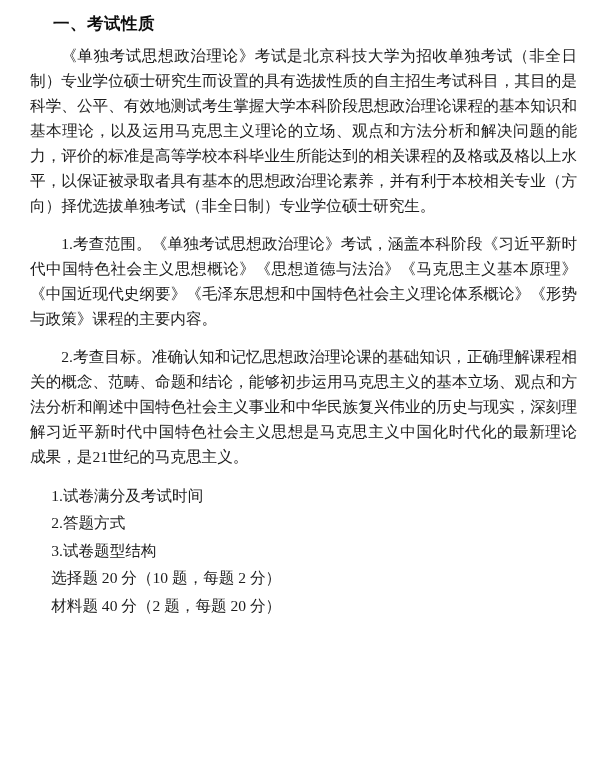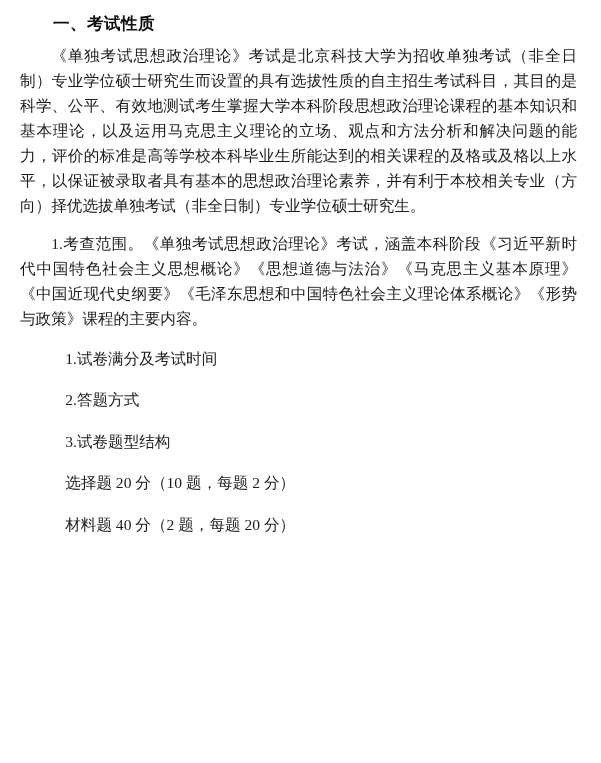--- a/index.html
+++ b/index.html
@@ -32,42 +32,43 @@
     letter-spacing: 0.5px;
   }
   .section-1 .heading {
     margin-top: 4px;
   }
   .para {
     font-size: 15.6px;
     line-height: 25px;
     text-align: justify;
     text-indent: 2em;
-    margin: 0 0 13px 0;
+    margin: 0 0 13px 10px;
   }
   .line {
     font-size: 15.6px;
     line-height: 27.4px;
     text-indent: 2em;
-    margin: 14px;
+    margin: 0;
     white-space: pre-wrap;
   }
 </style>
 </head>
 <body>
 
 <div class="page">
 
   <section class="section-1">
     <h2 class="heading">一、考试性质</h2>
     <p class="para">《单独考试思想政治理论》考试是北京科技大学为招收单独考试（非全日制）专业学位硕士研究生而设置的具有选拔性质的自主招生考试科目，其目的是科学、公平、有效地测试考生掌握大学本科阶段思想政治理论课程的基本知识和基本理论，以及运用马克思主义理论的立场、观点和方法分析和解决问题的能力，评价的标准是高等学校本科毕业生所能达到的相关课程的及格或及格以上水平，以保证被录取者具有基本的思想政治理论素养，并有利于本校相关专业（方向）择优选拔单独考试（非全日制）专业学位硕士研究生。</p>
   </section>
 
   <section class="section-2">
     <p class="para">1.考查范围。《单独考试思想政治理论》考试，涵盖本科阶段《习近平新时代中国特色社会主义思想概论》《思想道德与法治》《马克思主义基本原理》《中国近现代史纲要》《毛泽东思想和中国特色社会主义理论体系概论》《形势与政策》课程的主要内容。</p>
+    <p class="para">2.考查目标。准确认知和记忆思想政治理论课的基础知识，正确理解课程相关的概念、范畴、命题和结论，能够初步运用马克思主义的基本立场、观点和方法分析和阐述中国特色社会主义事业和中华民族复兴伟业的历史与现实，深刻理解习近平新时代中国特色社会主义思想是马克思主义中国化时代化的最新理论 成果，是21世纪的马克思主义。</p>
   </section>
 
   <section class="section-3">
     <p class="line">1.试卷满分及考试时间</p>
     <p class="line">2.答题方式</p>
     <p class="line">3.试卷题型结构</p>
     <p class="line">选择题 20 分（10 题，每题 2 分）</p>
     <p class="line">材料题 40 分（2 题，每题 20 分）</p>
   </section>
 

